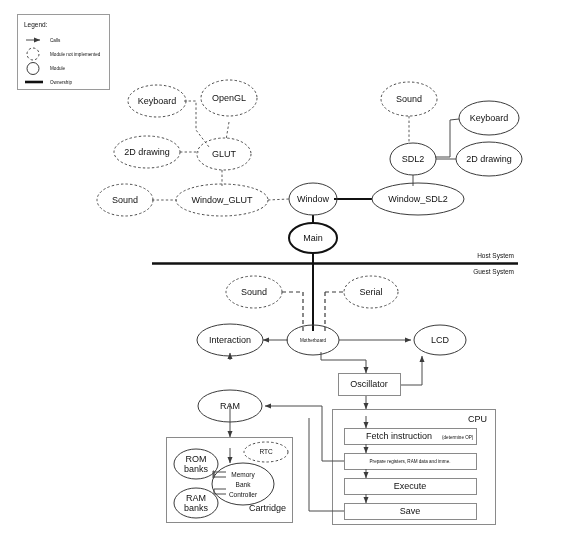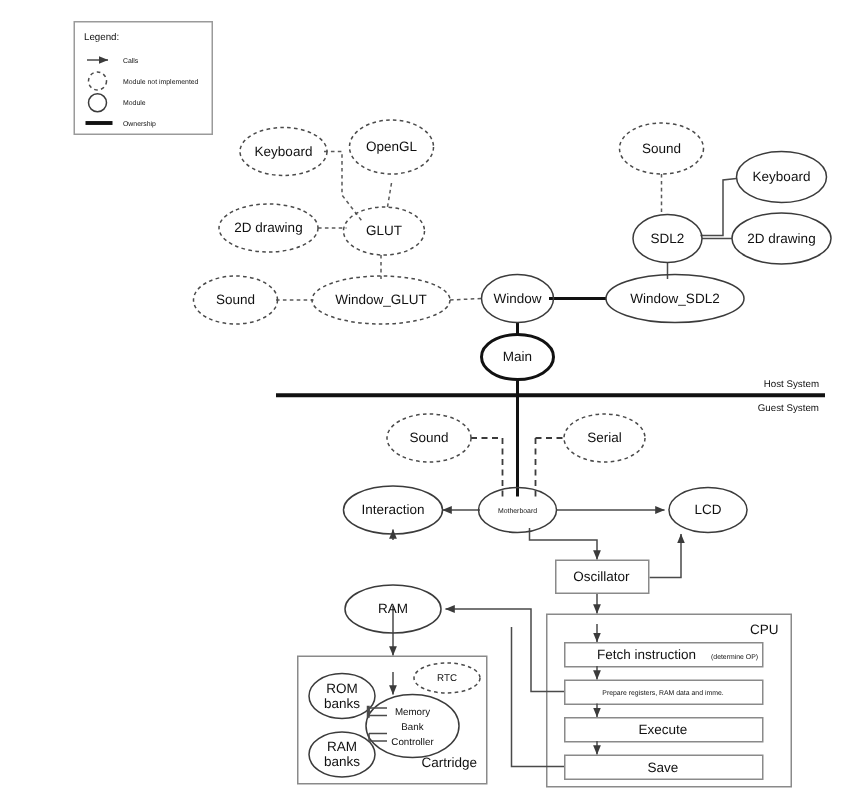--- a/index.html
+++ b/index.html
@@ -1,18 +1,18 @@
 <!DOCTYPE html>
 <html><head>
 <meta charset="utf-8">
 <style>
   html,body{margin:0;padding:0;background:#ffffff;}
   body{width:566px;height:539px;overflow:hidden;
        font-family:"Liberation Sans","DejaVu Sans",sans-serif;}
-  #canvas{position:relative;width:512px;height:539px;background:#fff;margin-left:32px;}
+  #canvas{position:relative;width:512px;height:539px;background:#fff;}
   svg{display:block;}
   .nd-solid{fill:none;stroke:#3b3b3b;stroke-width:1;}
   .nd-dash{fill:none;stroke:#4a4a4a;stroke-width:1;stroke-dasharray:2.4 2.2;}
   .nd-bold{fill:none;stroke:#111;stroke-width:2;}
   .lbl{fill:#111;font-size:9px;text-anchor:middle;dominant-baseline:middle;
        font-family:"Liberation Sans","DejaVu Sans",sans-serif;}
   .lbl-sm{font-size:6.5px;}
   .lbl-xs{font-size:4.6px;}
   .lbl-l{text-anchor:start;}
   .lbl-r{text-anchor:end;}

